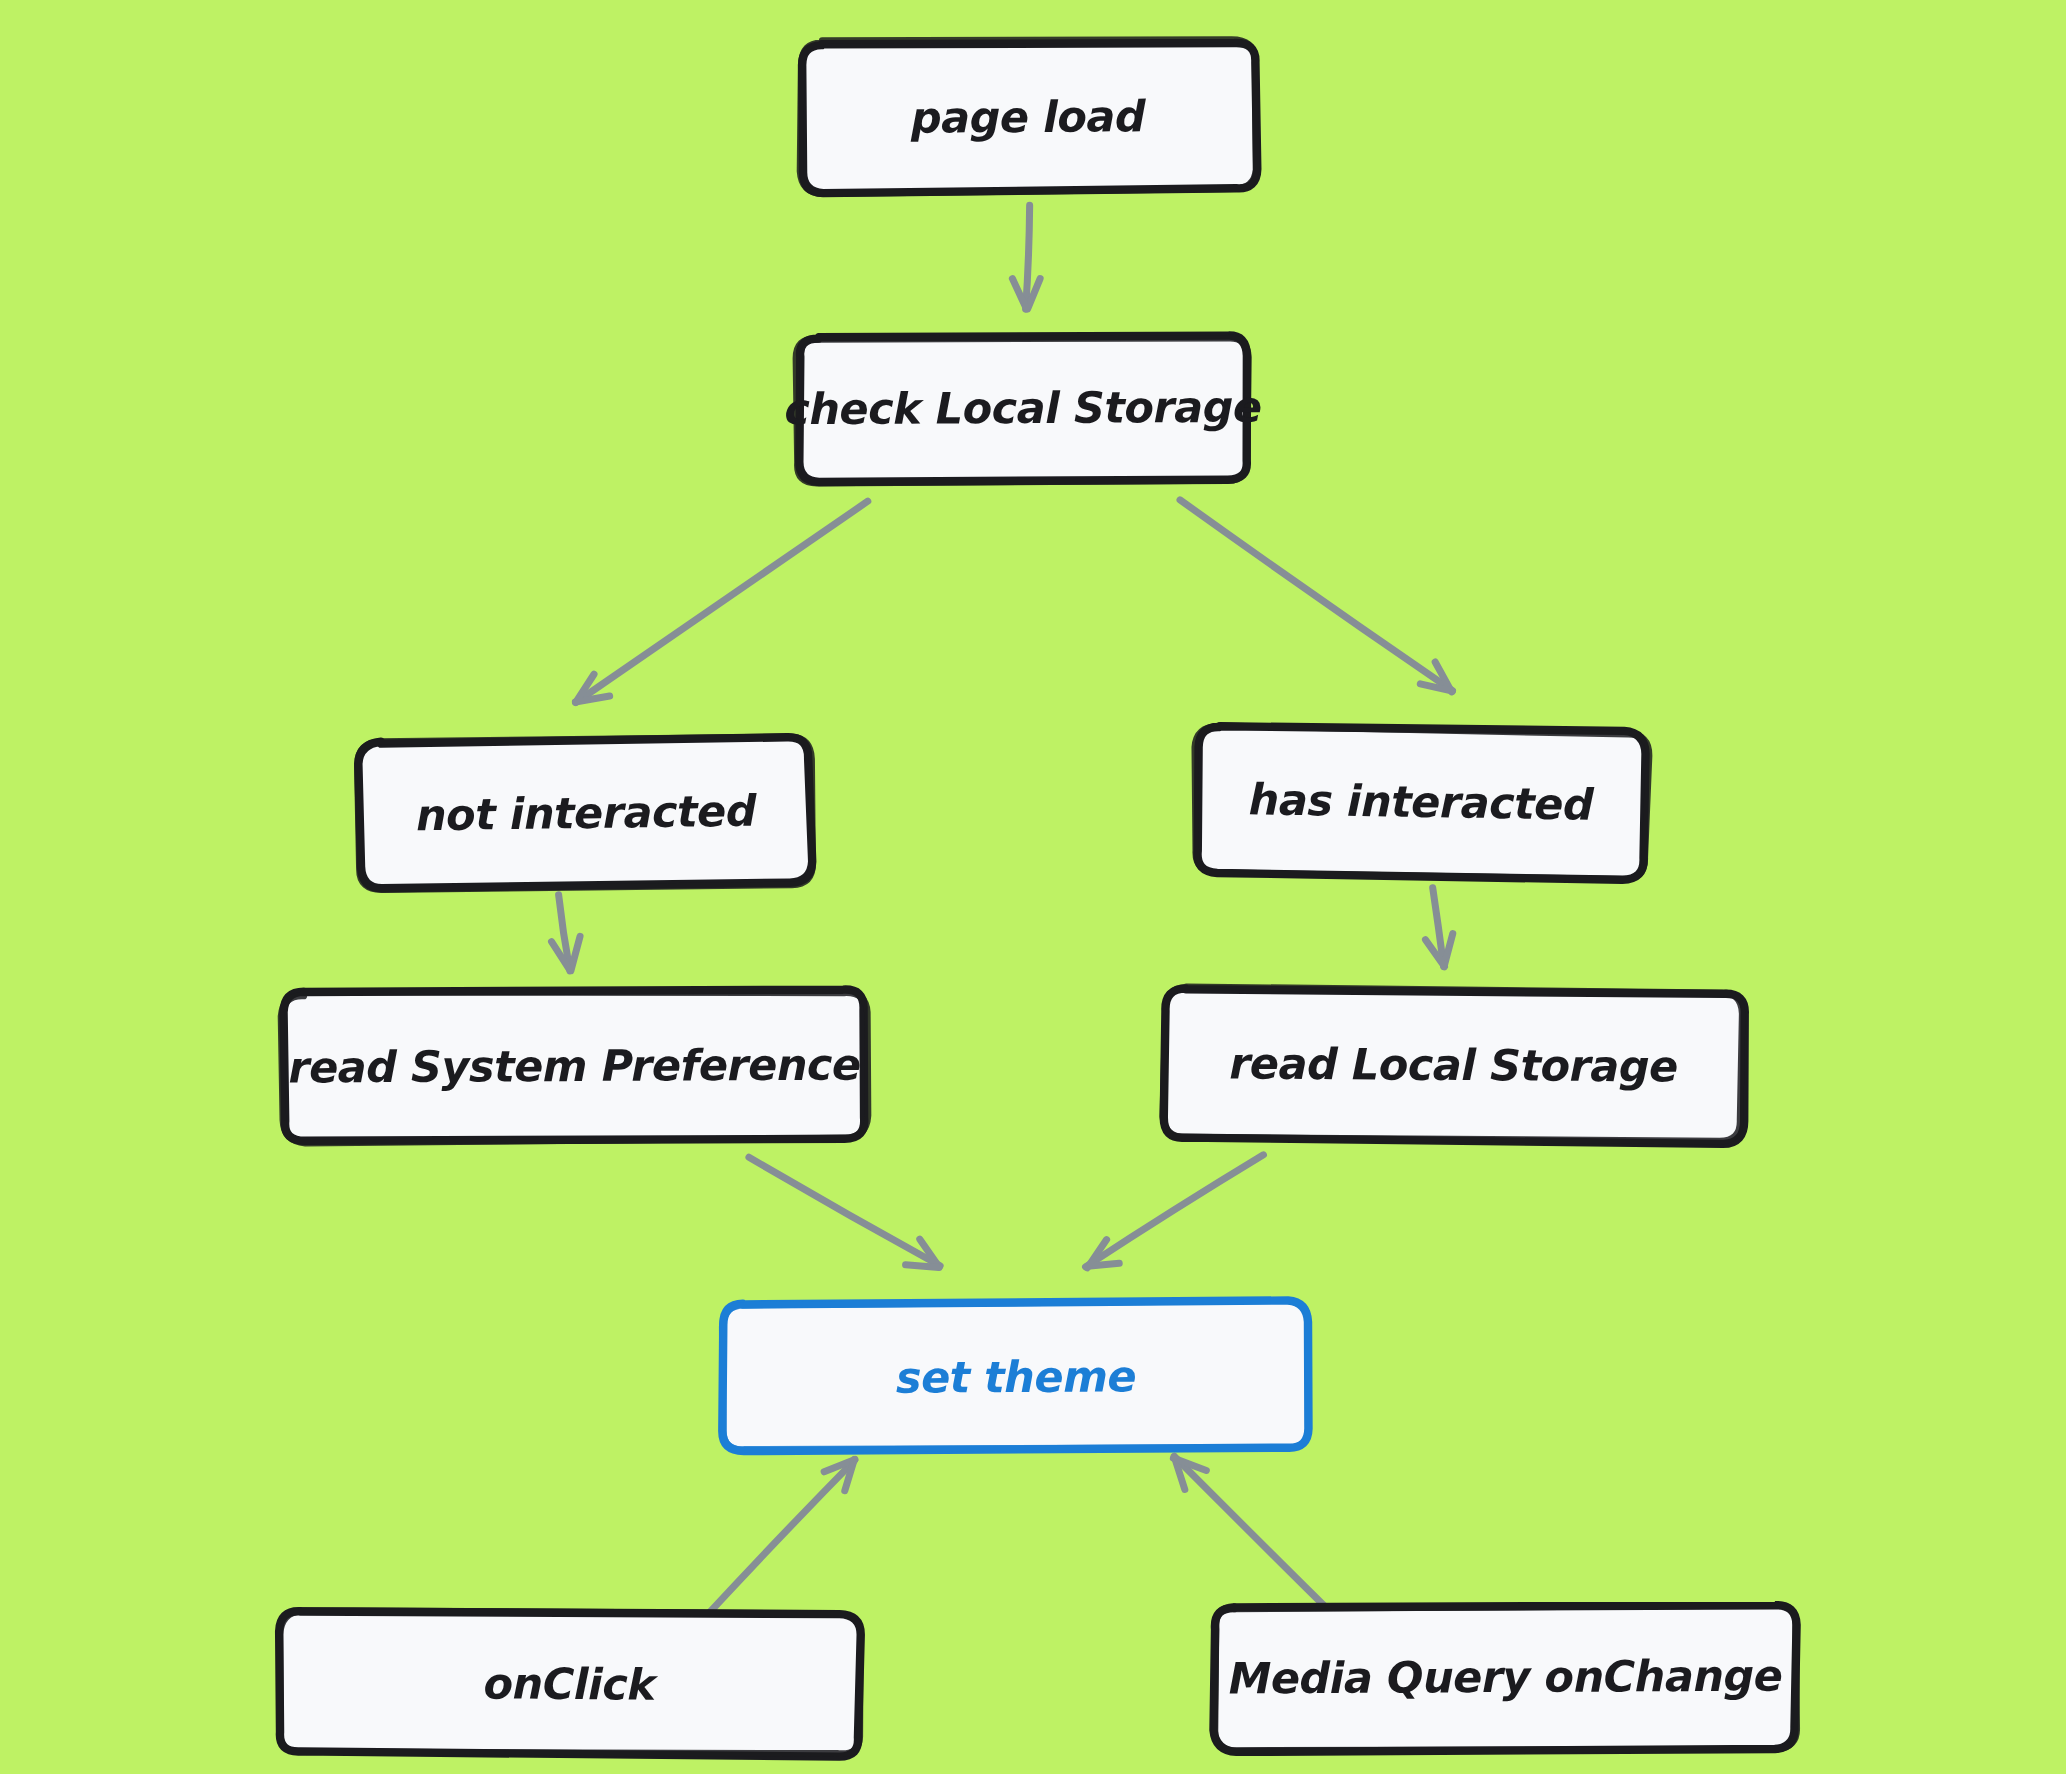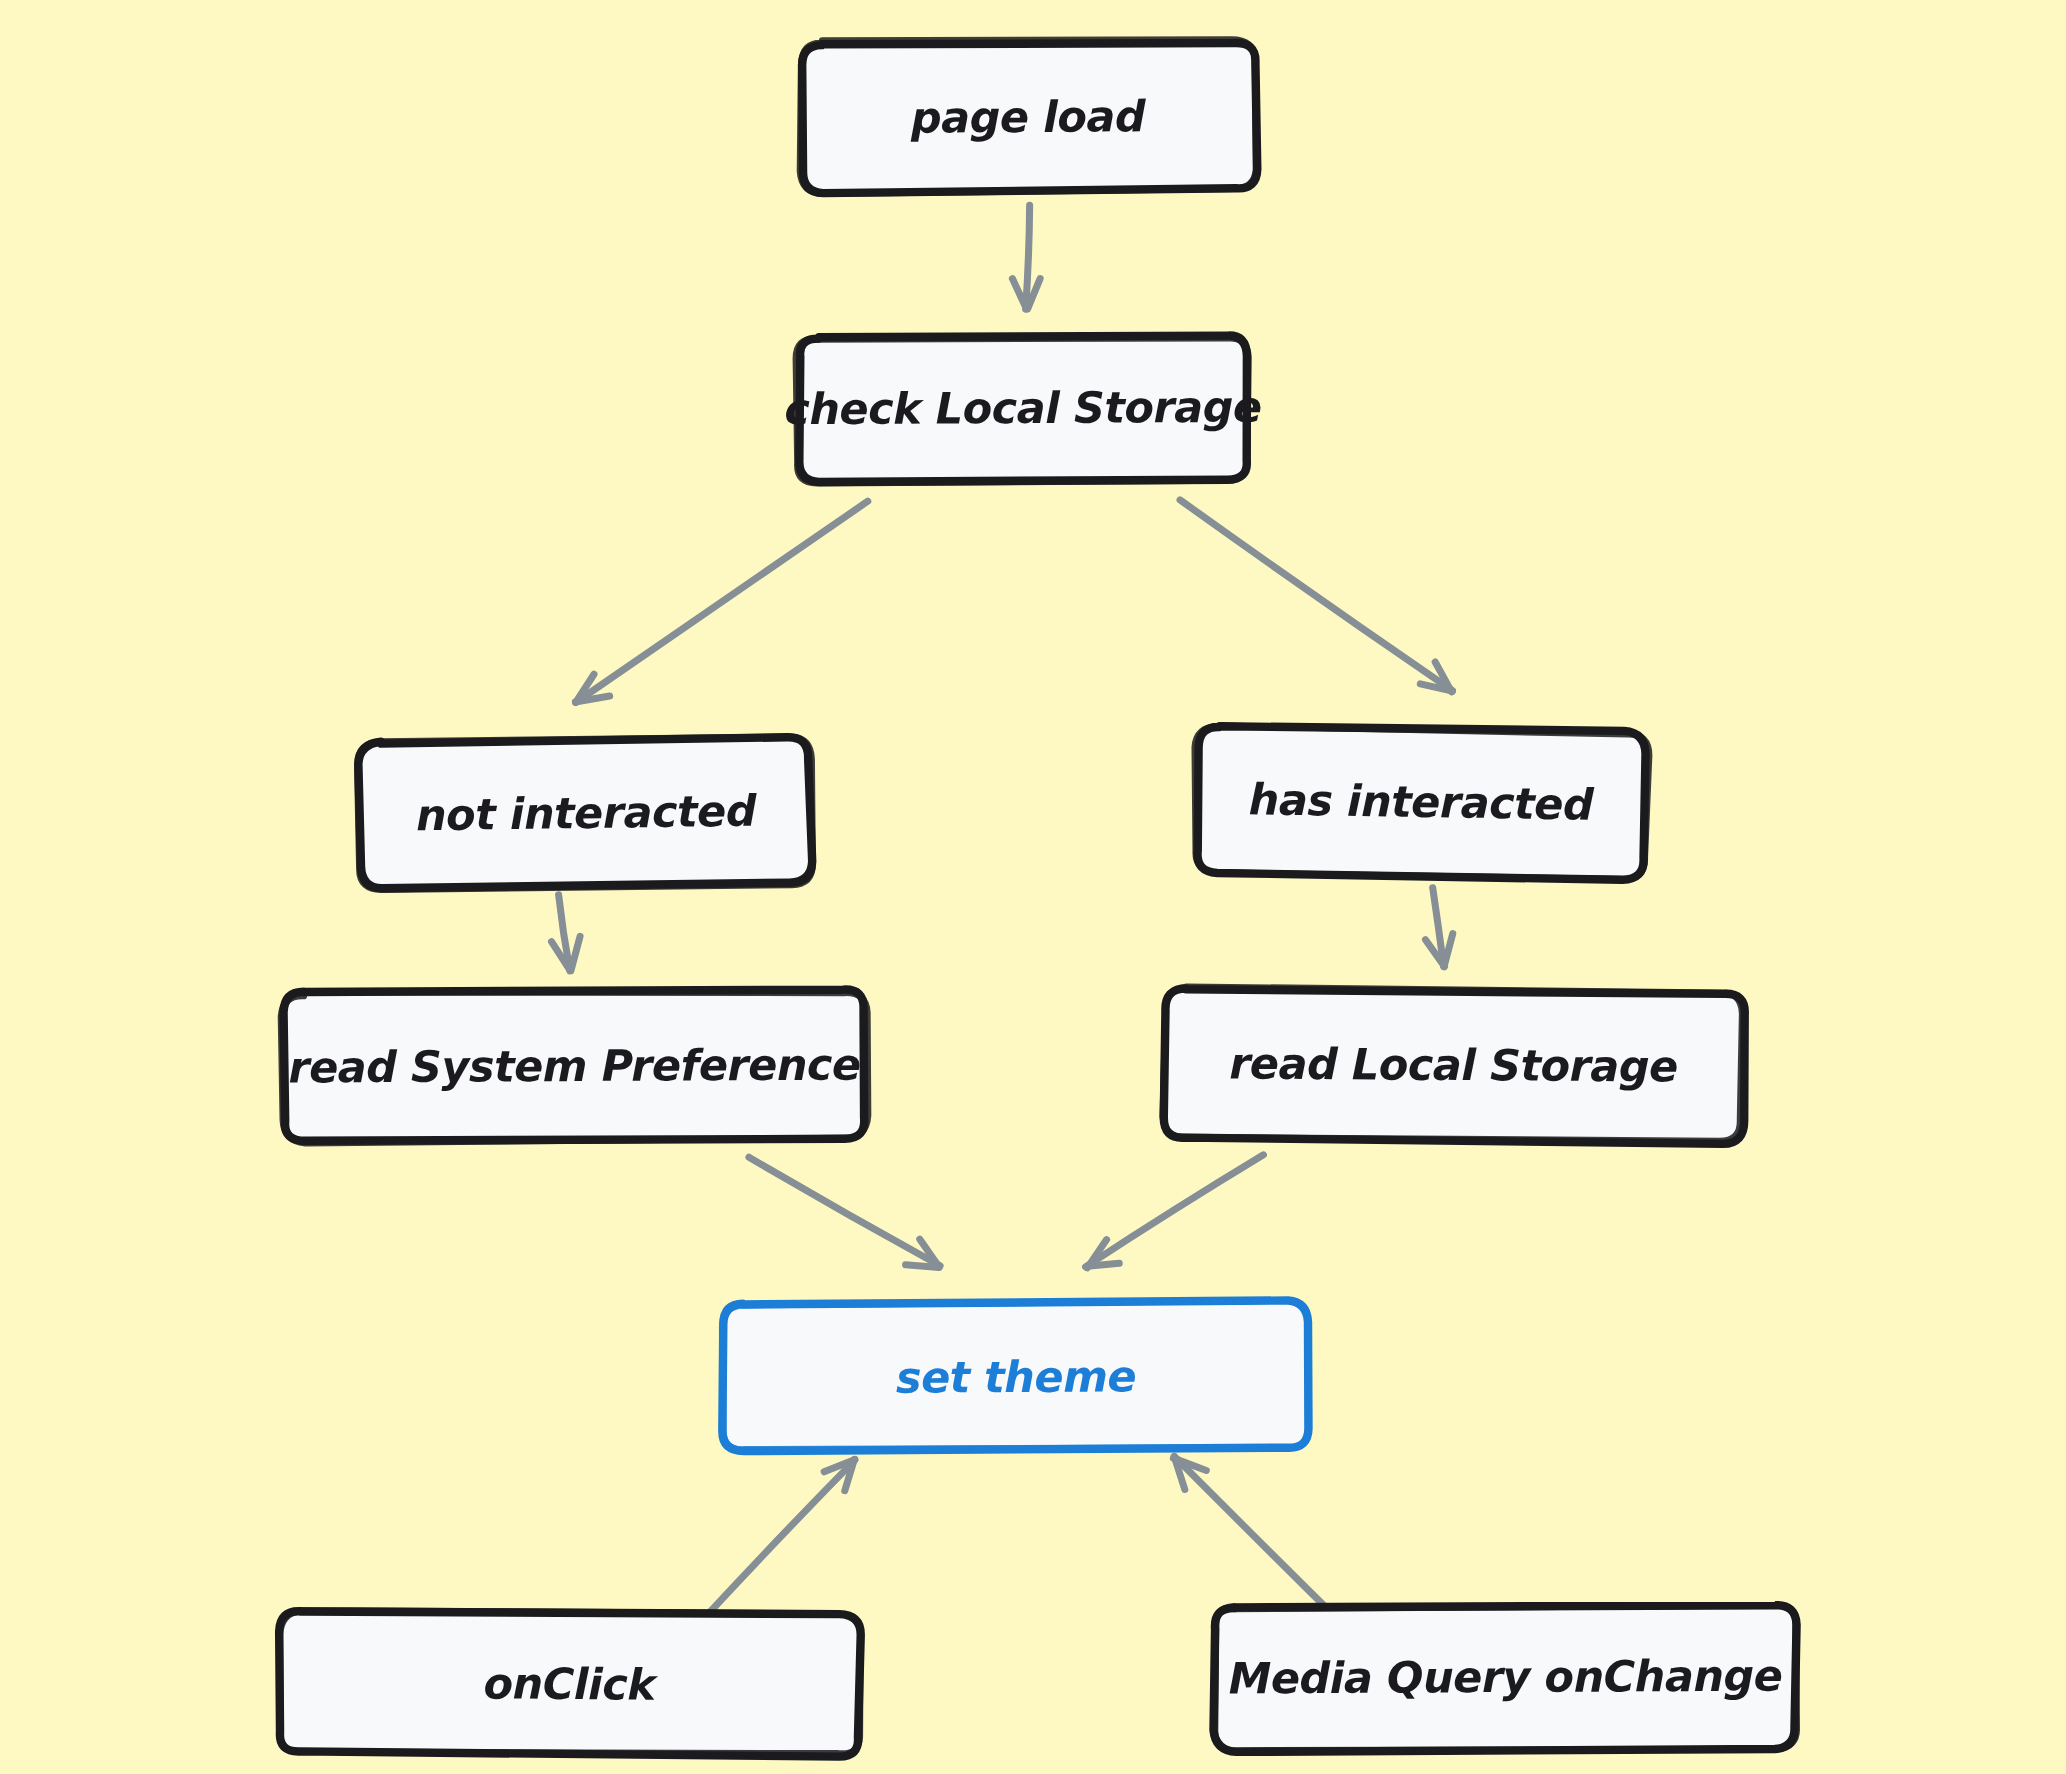--- a/index.html
+++ b/index.html
@@ -10,21 +10,21 @@
   body {
     width: 2067px;
     height: 1775px;
     overflow: hidden;
     font-family: "DejaVu Sans", sans-serif;
   }
   #canvas {
     position: relative;
     width: 2067px;
     height: 1775px;
-    background: #fef9c3;
+    background: #bef264;
   }
   #sketch {
     position: absolute;
     left: 0;
     top: 0;
     width: 2067px;
     height: 1775px;
     pointer-events: none;
   }
   .node-label {

